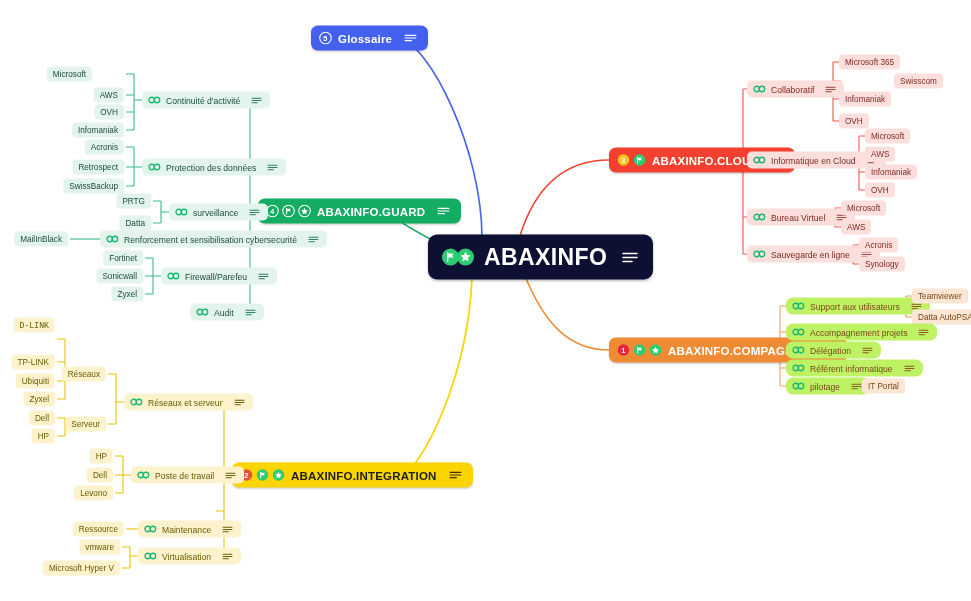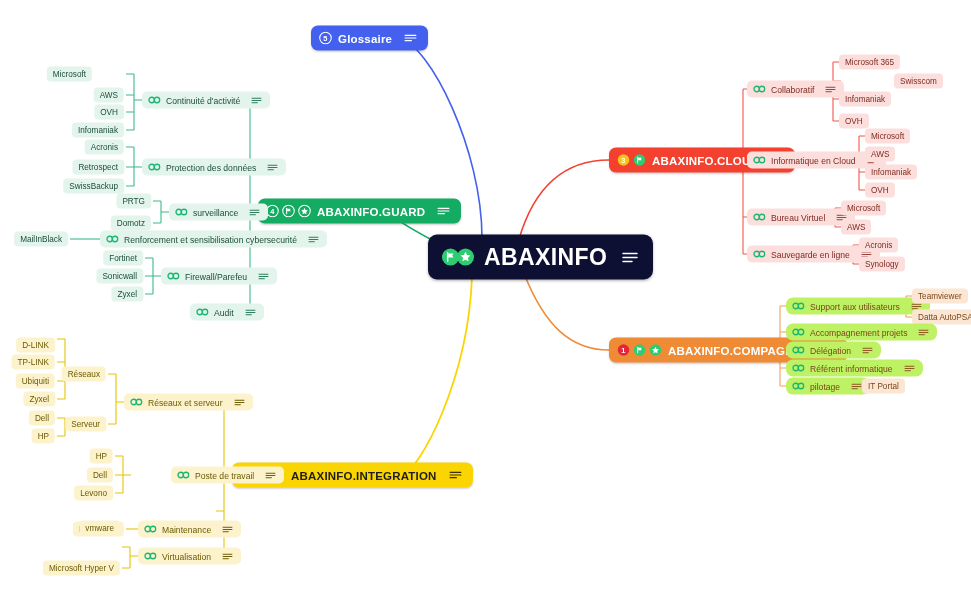--- a/index.html
+++ b/index.html
@@ -258,21 +258,21 @@
         </svg>
     </span>
     <span class="node-label">surveillance</span>
     <span class="hamburger">
       <svg width="11" height="8" viewBox="0 0 12 9">
           <path d="M1 2h10M1 4.5h10M1 7h6" stroke="#2c7a5c" stroke-width="1.1" stroke-linecap="round"></path>
         </svg>
     </span>
   </div>
   <div class="node leaf green" style="left:151px; top:201px; transform:translate(-100%,-50%);">PRTG</div>
-  <div class="node leaf green" style="left:151px; top:223px; transform:translate(-100%,-50%);">Domotz</div>
+  <div class="node leaf green" style="left:151px; top:223px; transform:translate(-100%,-50%);">Datta</div>
 
   <div class="node sub green" style="left:100px; top:239px;">
     <span class="chips">
       <svg width="13" height="9" viewBox="0 0 16 10">
           <circle cx="4.6" cy="5" r="3.4" fill="none" stroke="#1bb673" stroke-width="1.6"></circle>
           <circle cx="11" cy="5" r="3.4" fill="none" stroke="#1bb673" stroke-width="1.6"></circle>
         </svg>
     </span>
     <span class="node-label">Renforcement et sensibilisation cybersecurité</span>
     <span class="hamburger">
@@ -553,28 +553,28 @@
     </span>
     <span class="node-label">Réseaux et serveur</span>
     <span class="hamburger">
       <svg width="11" height="8" viewBox="0 0 12 9">
           <path d="M1 2h10M1 4.5h10M1 7h6" stroke="#6b5a05" stroke-width="1.1" stroke-linecap="round"></path>
         </svg>
     </span>
   </div>
   <div class="node leaf plainyellow" style="left:106px; top:374px; transform:translate(-100%,-50%);">Réseaux</div>
   <div class="node leaf plainyellow" style="left:106px; top:424px; transform:translate(-100%,-50%);">Serveur</div>
-  <div class="node leaf plainyellow" style="left:55px; top:345px; transform:translate(-100%,-50%);">D-LINK</div>
+  <div class="node leaf plainyellow" style="left:55px; top:325px; transform:translate(-100%,-50%);font-family:Liberation Mono, monospace;">D-LINK</div>
   <div class="node leaf plainyellow" style="left:55px; top:362px; transform:translate(-100%,-50%);">TP-LINK</div>
   <div class="node leaf plainyellow" style="left:55px; top:381px; transform:translate(-100%,-50%);">Ubiquiti</div>
   <div class="node leaf plainyellow" style="left:55px; top:399px; transform:translate(-100%,-50%);">Zyxel</div>
   <div class="node leaf plainyellow" style="left:55px; top:418px; transform:translate(-100%,-50%);">Dell</div>
   <div class="node leaf plainyellow" style="left:55px; top:436px; transform:translate(-100%,-50%);">HP</div>
 
-  <div class="node sub yellow" style="left:131px; top:475px;margin-left:40px;">
+  <div class="node sub yellow" style="left:131px; top:475px;">
     <span class="chips">
       <svg width="13" height="9" viewBox="0 0 16 10">
           <circle cx="4.6" cy="5" r="3.4" fill="none" stroke="#1bb673" stroke-width="1.6"></circle>
           <circle cx="11" cy="5" r="3.4" fill="none" stroke="#1bb673" stroke-width="1.6"></circle>
         </svg>
     </span>
     <span class="node-label">Poste de travail</span>
     <span class="hamburger">
       <svg width="11" height="8" viewBox="0 0 12 9">
           <path d="M1 2h10M1 4.5h10M1 7h6" stroke="#6b5a05" stroke-width="1.1" stroke-linecap="round"></path>
@@ -609,16 +609,16 @@
           <circle cx="11" cy="5" r="3.4" fill="none" stroke="#1bb673" stroke-width="1.6"></circle>
         </svg>
     </span>
     <span class="node-label">Virtualisation</span>
     <span class="hamburger">
       <svg width="11" height="8" viewBox="0 0 12 9">
           <path d="M1 2h10M1 4.5h10M1 7h6" stroke="#6b5a05" stroke-width="1.1" stroke-linecap="round"></path>
         </svg>
     </span>
   </div>
-  <div class="node leaf plainyellow" style="left:120px; top:528px; transform:translate(-100%,-50%);">vmware</div>
+  <div class="node leaf plainyellow" style="left:120px; top:547px; transform:translate(-100%,-50%);">vmware</div>
   <div class="node leaf plainyellow" style="left:120px; top:568px; transform:translate(-100%,-50%);">Microsoft Hyper V</div>
 
 </div>
 
 </body></html>

